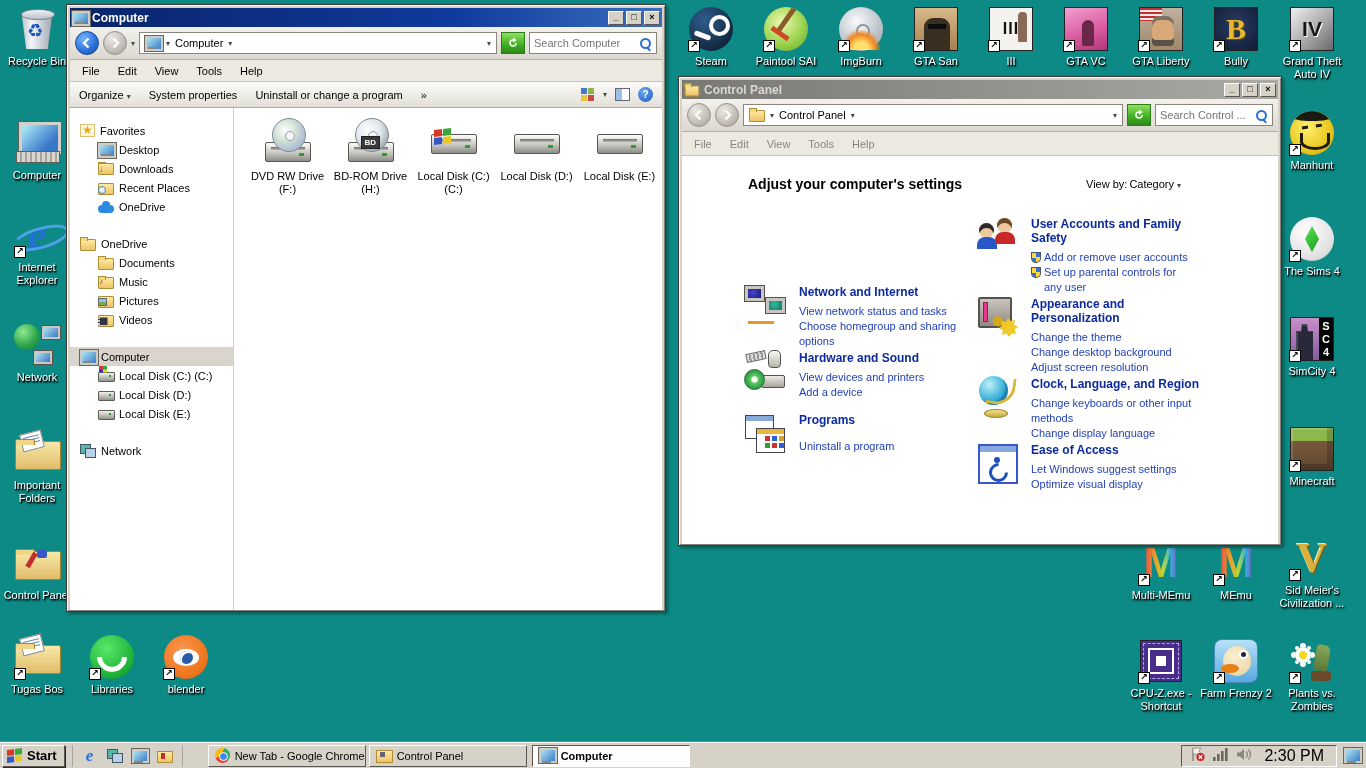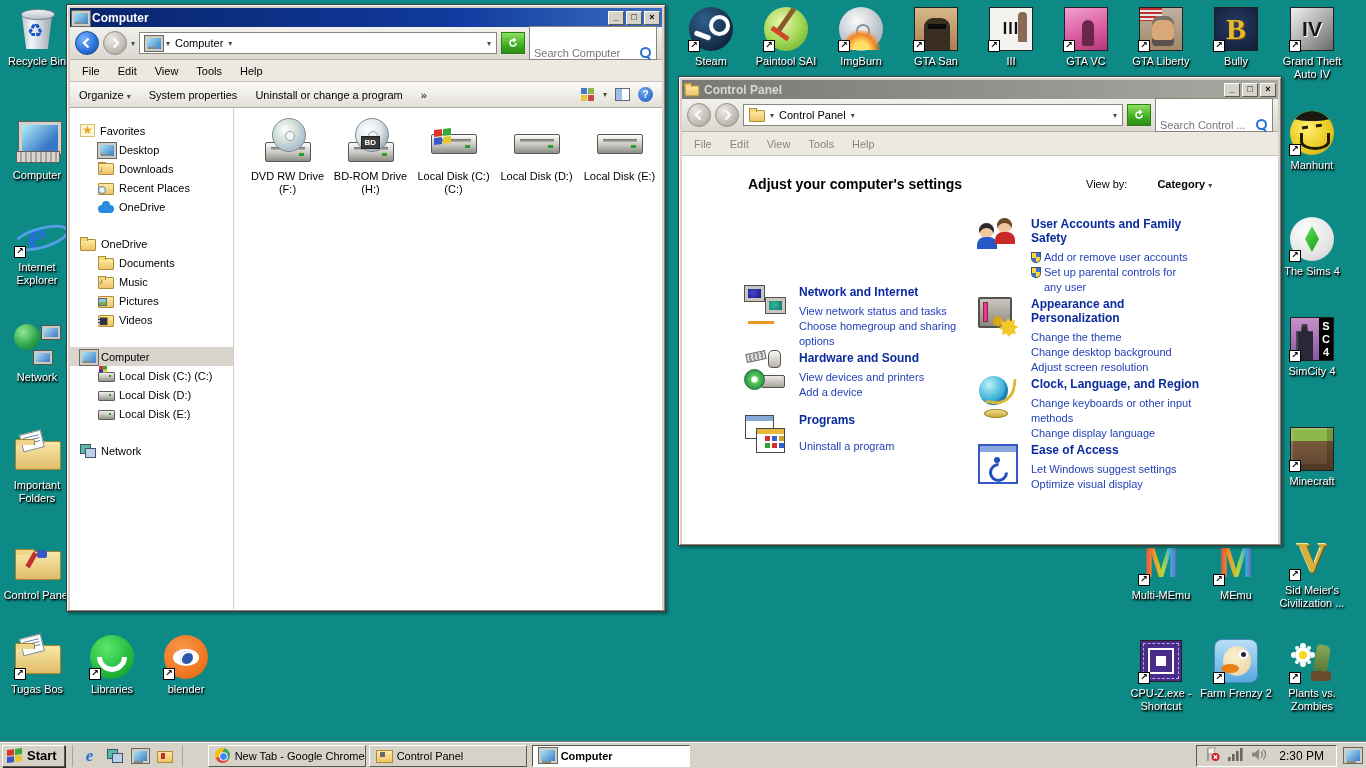--- a/index.html
+++ b/index.html
@@ -104,21 +104,21 @@
 .tbtns{display:flex;gap:2px}
 .tbtn{width:16px;height:14px;background:#d6d2c8;border:1px solid;border-color:#fff #5a5852 #5a5852 #fff;font-size:9px;line-height:11px;text-align:center;font-weight:bold;color:#000;cursor:default}
 .navbar{height:33px;display:flex;align-items:center;gap:4px;padding:0 5px;background:linear-gradient(#f2f1ed,#dcd8d0);border-bottom:1px solid #b4b0a6}
 .navcirc{width:24px;height:24px;border-radius:50%;display:flex;align-items:center;justify-content:center;flex:none}
 .nav-on{background:radial-gradient(circle at 35% 30%,#74b4ff,#2a6fd8 60%,#174a9e);border:1px solid #1a4a90}
 .nav-off{background:radial-gradient(circle at 35% 30%,#eceae4,#b6b2aa 75%);border:1px solid #94908a}
 .caret{font-size:8px;color:#4a4a46}
 .addr{flex:1;height:22px;background:#fff;border:1px solid #8a867c;display:flex;align-items:center;gap:5px;padding:0 5px}
 .addr .endcaret{margin-left:auto}
 .refreshbtn{width:24px;height:22px;background:linear-gradient(#8ee060,#3fae22 60%,#2e8a18);border:1px solid #2e7d1a;display:flex;align-items:center;justify-content:center;flex:none}
-.searchbox{height:34px;background:#fff;border:1px solid #8a867c;display:flex;align-items:flex-end;padding:0 4px;flex:none}
+.searchbox{height:22px;background:#fff;border:1px solid #8a867c;display:flex;align-items:center;padding:0 4px;flex:none}
 .searchbox input{border:0;outline:0;flex:1;min-width:0;font-size:11px;color:#555;font-family:inherit;background:transparent}
 .mag{width:13px;height:13px;position:relative;flex:none}
 .mag::before{content:"";position:absolute;left:1px;top:1px;width:7px;height:7px;border:2px solid #2a6fd8;border-radius:50%}
 .mag::after{content:"";position:absolute;right:1px;bottom:0;width:5px;height:2px;background:#2a6fd8;transform:rotate(45deg)}
 .menubar{display:flex;align-items:center;background:#ece9e1;border-bottom:1px solid #c6c2b8;padding:0 3px}
 .menubar span{padding:0 9px}
 .cmdbar{height:26px;display:flex;align-items:center;background:linear-gradient(#fcfbf9,#e2dfd7);border-bottom:1px solid #aeaaa0;padding:0 9px;gap:18px}
 .cmdbar .right{margin-left:auto;display:flex;align-items:center;gap:8px}
 .viewsicon{width:14px;height:14px;display:grid;grid-template-columns:6px 6px;grid-template-rows:6px 6px;gap:1px}
 .viewsicon b{background:#4a78c8}.viewsicon b:nth-child(2){background:#88b848}.viewsicon b:nth-child(3){background:#e8c838}.viewsicon b:nth-child(4){background:#c84848}
@@ -163,21 +163,21 @@
 .disc{position:absolute;left:14px;top:0;width:34px;height:34px;border-radius:50%;background:radial-gradient(circle at 38% 35%,#fff,#dfe6ea 45%,#a8b4bb 72%,#87969f);border:1px solid #7e8b94;z-index:2}
 .disc::after{content:"";position:absolute;left:12px;top:12px;width:8px;height:8px;border-radius:50%;background:#f2f4f6;border:1px solid #93a0a8}
 .disc.tint{background:radial-gradient(circle at 38% 35%,#fff,#cfe0d2 40%,#b8c8d8 60%,#98a8b8)}
 .bdtag{position:absolute;left:20px;top:18px;z-index:3;background:#3a3a3a;color:#fff;font-size:8px;font-weight:bold;padding:1px 3px;border:1px solid #222}
 .winflag{position:absolute;left:2px;top:-6px;width:17px;height:15px;z-index:3;transform:skewY(-6deg);background:linear-gradient(90deg,#d83828 0 48%,transparent 48%) 0 0/100% 48% no-repeat,linear-gradient(90deg,transparent 0 52%,#38a838 52%) 0 0/100% 48% no-repeat,linear-gradient(90deg,#3858c8 0 48%,transparent 48%) 0 100%/100% 48% no-repeat,linear-gradient(90deg,transparent 0 52%,#e8c828 52%) 0 100%/100% 48% no-repeat}
 
 
 .cpbody{position:relative;height:388px;background:#fff;overflow:hidden}
 .cp-head{position:absolute;left:66px;top:20px;font-size:14px;font-weight:bold}
 .cp-viewby{position:absolute;left:404px;top:22px}
-.cp-viewby b{font-weight:bold;margin-left:30px}
+.cp-viewby b{font-weight:normal;margin-left:2px}
 .cat{position:absolute;width:240px;display:flex;gap:13px}
 .cicon{width:42px;height:42px;flex:none;position:relative}
 .ctext{display:flex;flex-direction:column}
 .ctext h3{font-size:12px;color:#0a2a9e;line-height:14px;margin:1px 0 5px}
 .ctext .lnk{color:#2342b8;line-height:15px;display:flex;align-items:flex-start;gap:3px}
 .shield{width:10px;height:11px;flex:none;margin-top:2px;background:conic-gradient(#3a6fd8 0 90deg,#ffd83c 90deg 180deg,#3a6fd8 180deg 270deg,#ffd83c 270deg);border:1px solid #456;border-radius:0 0 45% 45%}
 .ci-sec::before{content:"";position:absolute;right:2px;top:16px;width:25px;height:19px;background:linear-gradient(#ffe860,#e0b820);border:2px solid #8a7010;border-radius:3px;background-image:repeating-linear-gradient(#ffe860 0 3px,#d8b018 3px 5px)}
 .ci-sec::after{content:"";position:absolute;right:7px;top:3px;width:15px;height:15px;border:4px solid #d8c030;border-bottom:0;border-radius:8px 8px 0 0}
 .ci-sec i{position:absolute;left:1px;top:6px;width:11px;height:11px;border:3px solid #8a929a;border-radius:50%}
 .ci-sec i::after{content:"";position:absolute;left:1px;top:9px;width:3px;height:16px;background:#8a929a;box-shadow:2px 10px 0 -1px #8a929a,2px 6px 0 -1px #8a929a}
@@ -229,21 +229,21 @@
 .taskbtn.active{background:#fff;border-color:#5a5852 #fff #fff #5a5852;font-weight:bold}
 .t-chrome{width:15px;height:15px;border-radius:50%;background:conic-gradient(from 130deg,#ea4335 0 120deg,#fbbc05 120deg 240deg,#34a853 240deg 360deg);position:relative;flex:none}
 .t-chrome::before{content:"";position:absolute;left:4px;top:4px;width:7px;height:7px;border-radius:50%;background:#4285f4;border:1.5px solid #fff}
 .t-fold{width:16px;height:13px;position:relative;flex:none}
 .t-fold::before{content:"";position:absolute;left:0;top:1px;width:15px;height:11px;background:linear-gradient(#ffe9a0,#ecc468);border:1px solid #b08c34}
 .t-fold::after{content:"";position:absolute;left:4px;top:3px;width:5px;height:5px;background:#667}
 .t-pc{width:17px;height:15px;position:relative;flex:none}
 .t-pc::before{content:"";position:absolute;left:0;top:0;width:14px;height:11px;background:linear-gradient(135deg,#aee4f2,#3a7ec8);border:2px solid #cfccc4;box-shadow:0 0 0 1px #6a675f}
 .t-pc::after{content:"";position:absolute;left:3px;bottom:0;width:9px;height:2px;background:#8a877f}
 #tray{margin-left:auto;height:22px;display:flex;align-items:center;gap:8px;padding:0 8px;border:1px solid;border-color:#5a5852 #fff #fff #5a5852}
-#tray .clock{font-size:12px;padding:0 4px}
+#tray .clock{font-size:16px;padding:0 4px}
 #showdesk{width:20px;height:20px;display:flex;align-items:center;justify-content:center;margin:0 2px}
 
 
 .lnk,.ctext h3{cursor:default}
 </style>
 </head>
 <body>
 
 <div class="dicon" style="left:0;top:6px">
     <span class="img">

